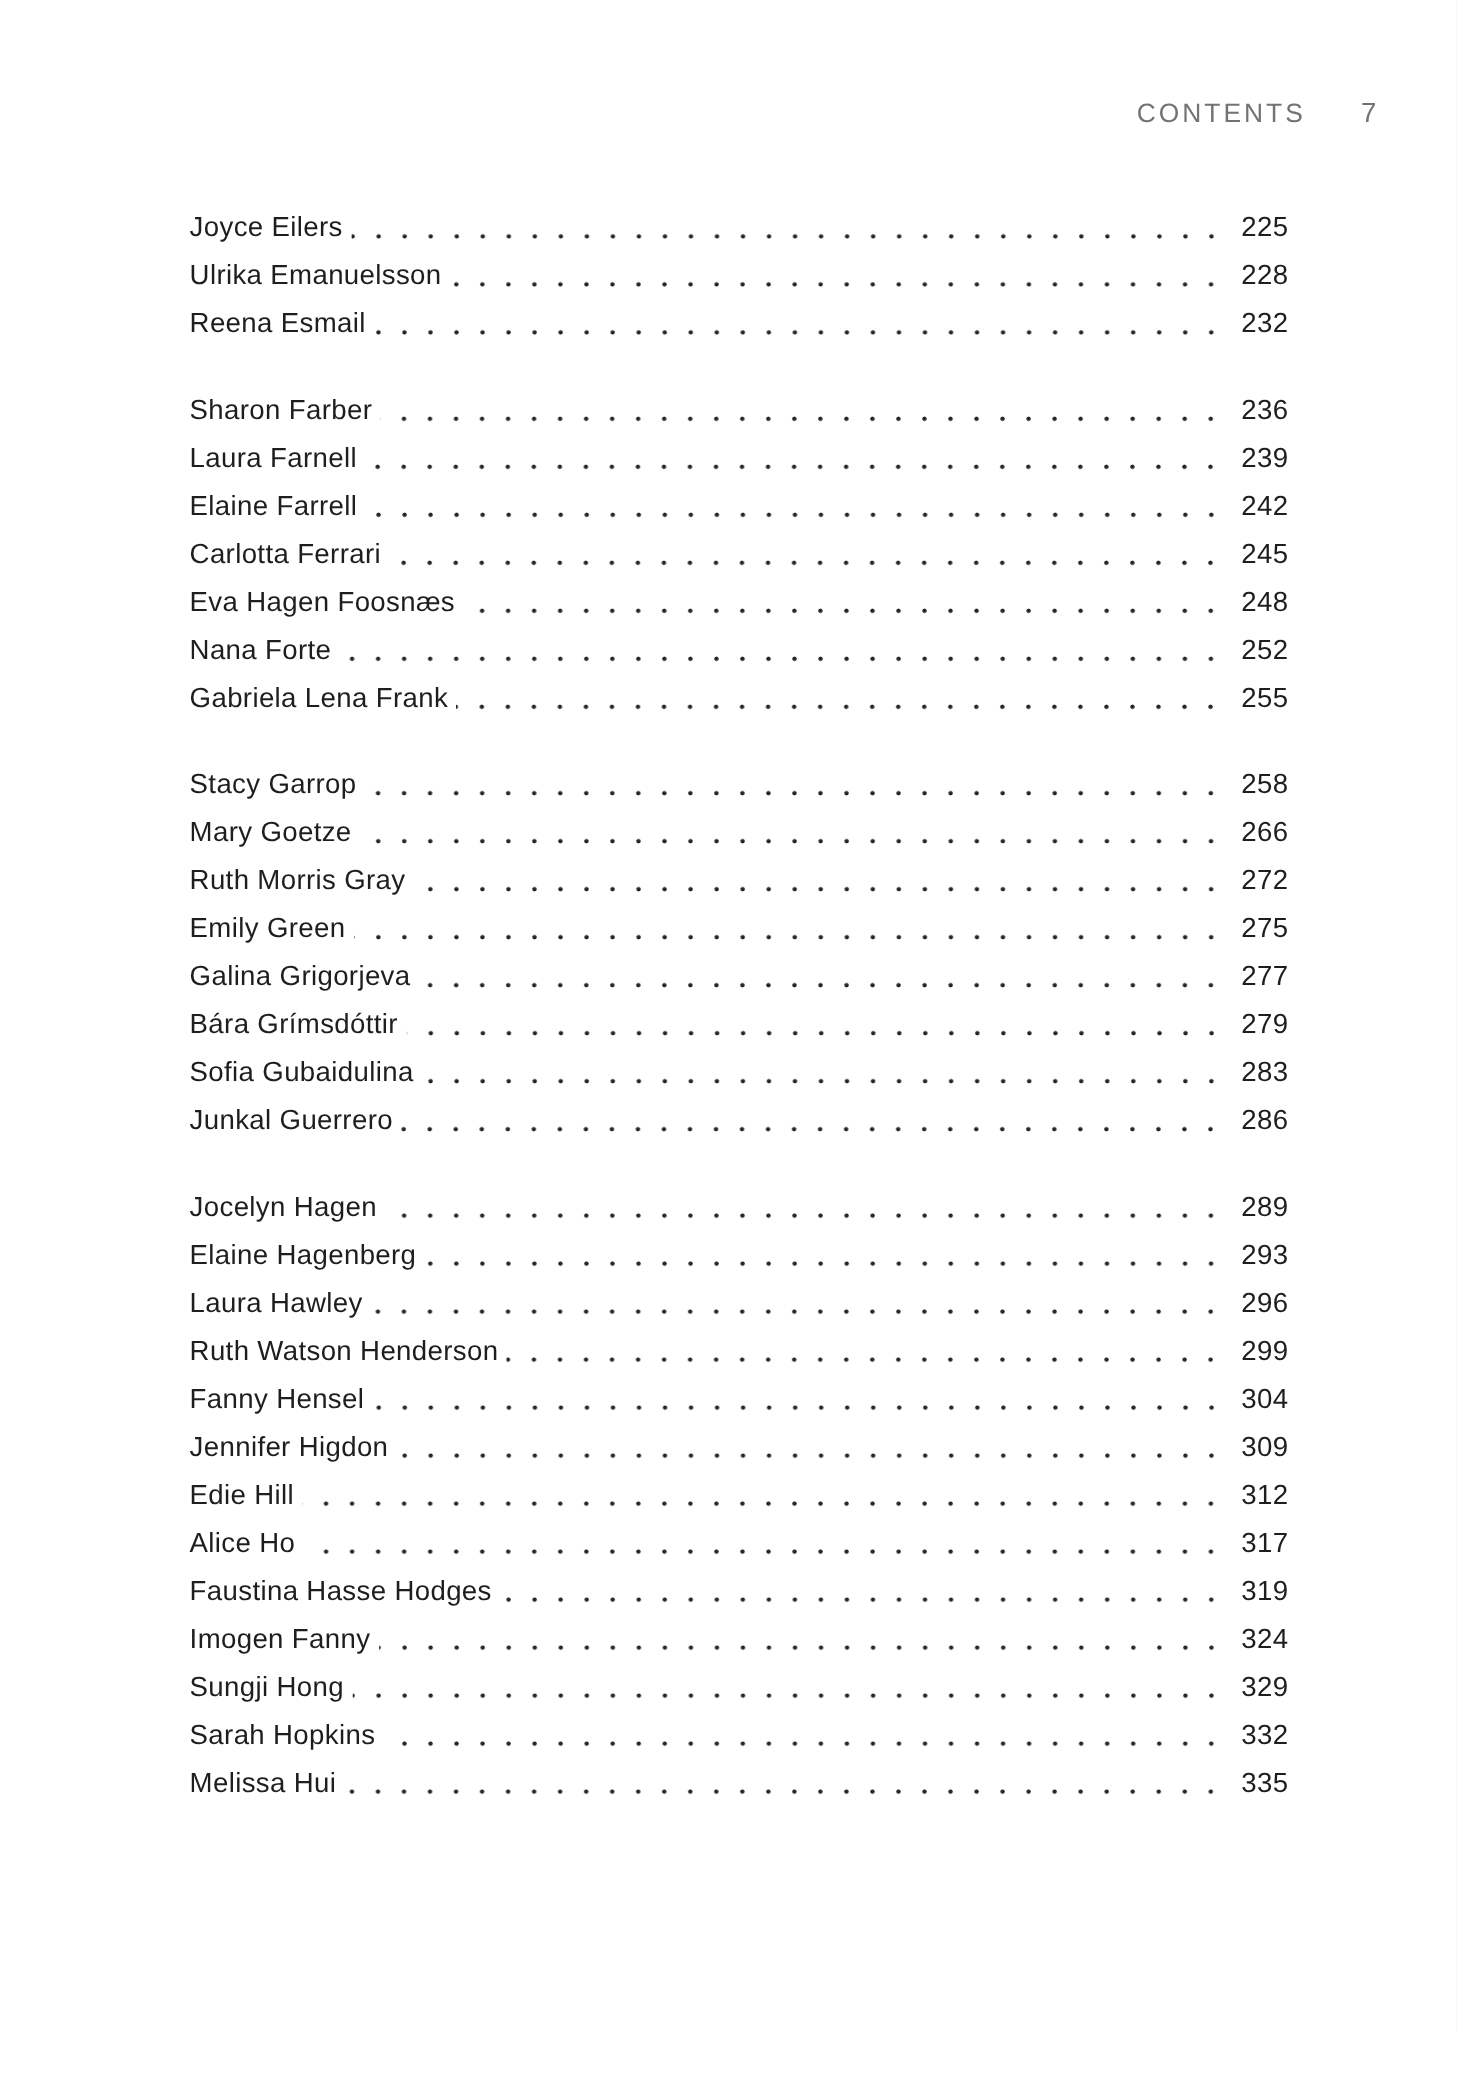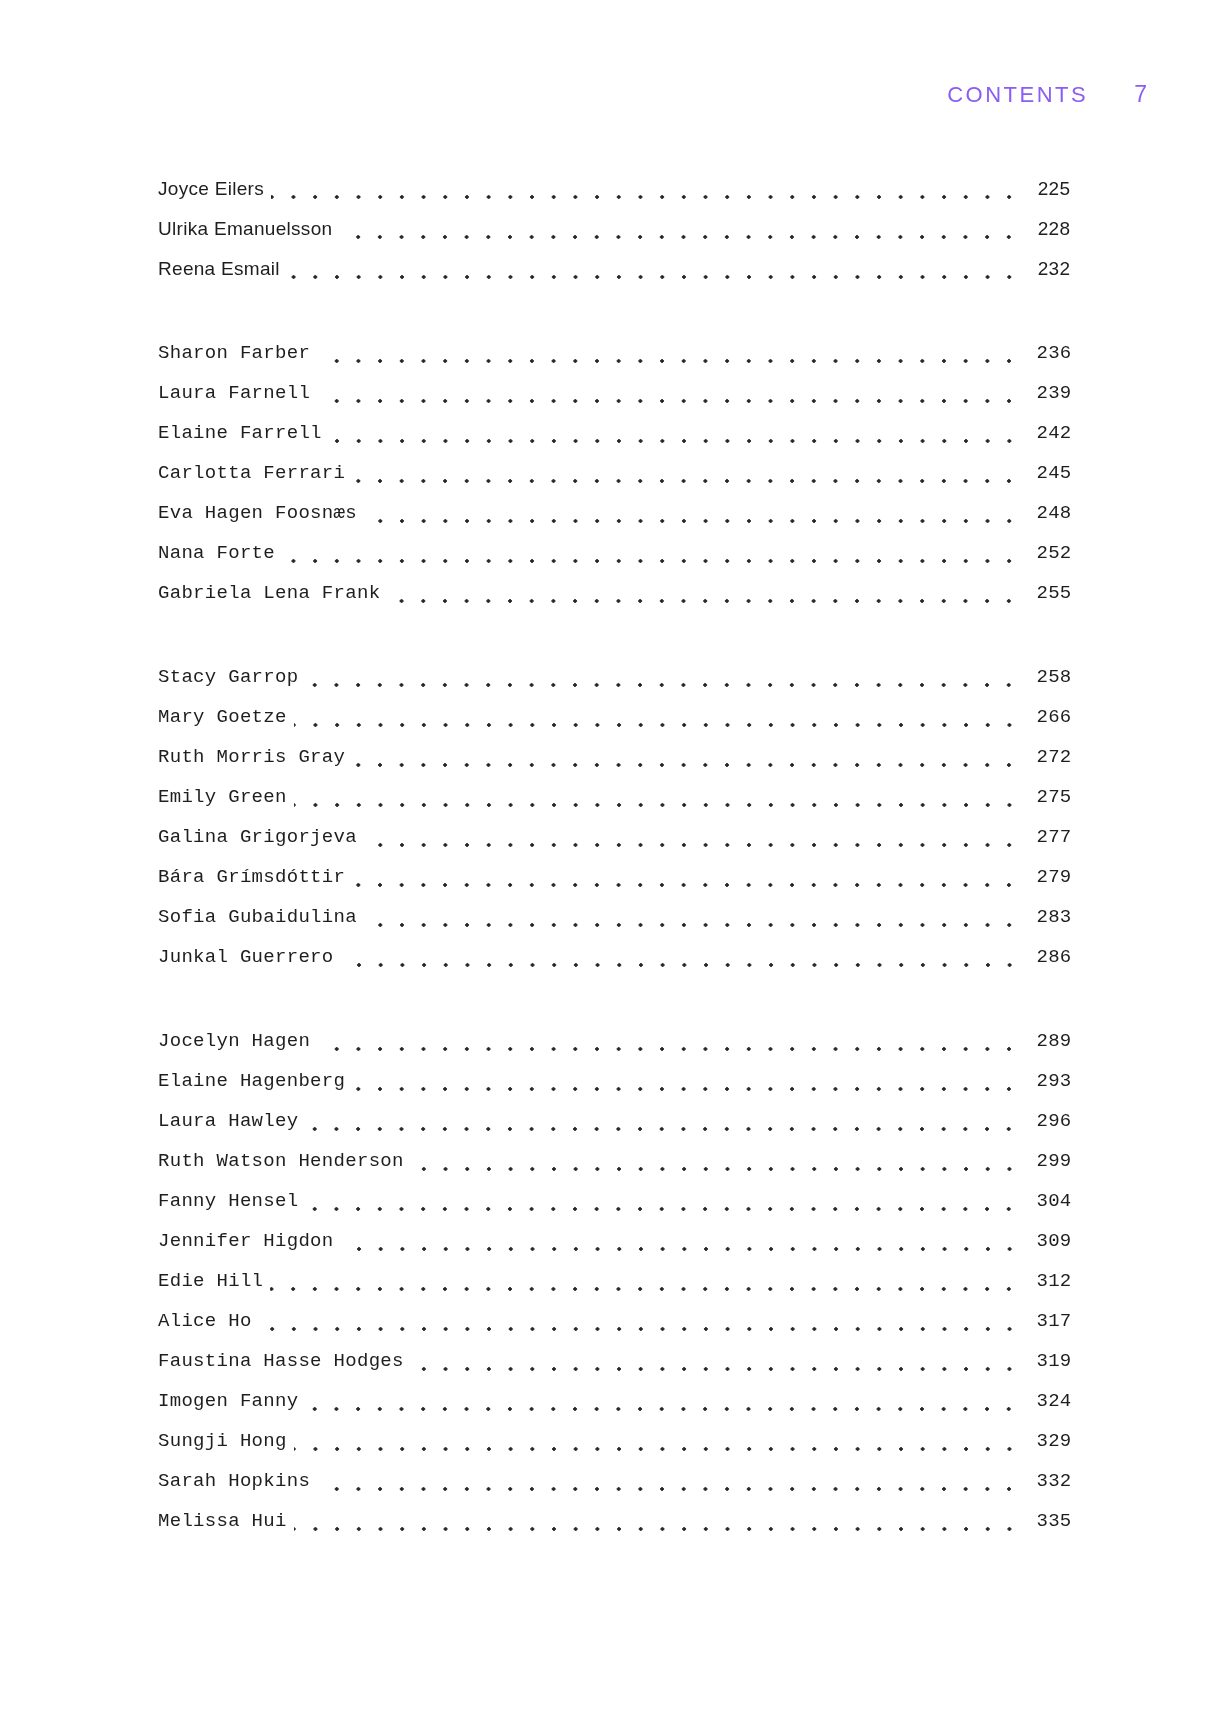--- a/index.html
+++ b/index.html
@@ -18,45 +18,44 @@
   }
   .running-header {
     position: absolute;
     top: 82px;
     right: 67px;
     display: flex;
     align-items: baseline;
     gap: 46px;
     font-size: 22px;
     line-height: 24px;
-    color: #8b5cf6;
+    color: #737373;
   }
   .running-header .head-title {
     letter-spacing: 2.5px;
   }
   .running-header .head-pagenum {
     letter-spacing: 0;
     font-size: 23px;
   }
   .toc {
     position: absolute;
     top: 169px;
     left: 158px;
     width: 920px;
   }
   .group + .group {
-    margin-top: 44px;
-    font-family: Liberation Mono, monospace;
+    margin-top: 32px;
   }
   .row {
     display: flex;
     align-items: baseline;
     height: 40px;
     line-height: 40px;
-    font-size: 19px;
+    font-size: 23px;
   }
   .name {
     white-space: nowrap;
     letter-spacing: 0.3px;
     flex: 0 0 auto;
   }
   .leader {
     flex: 1 1 auto;
     min-width: 28px;
     align-self: stretch;

